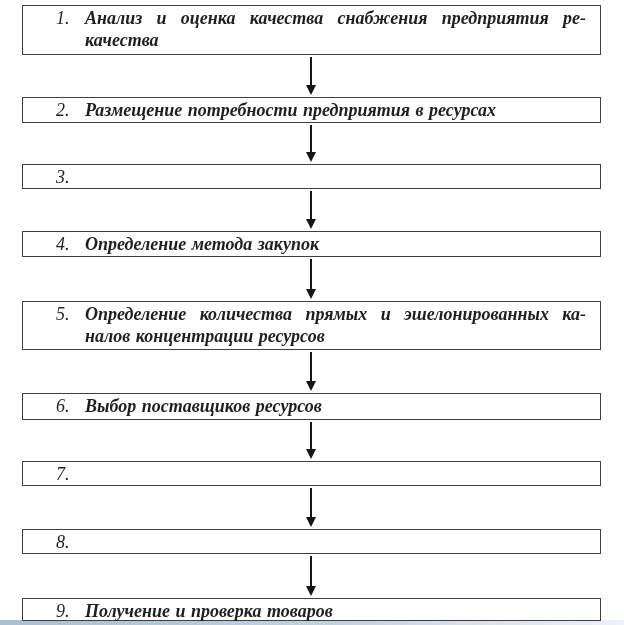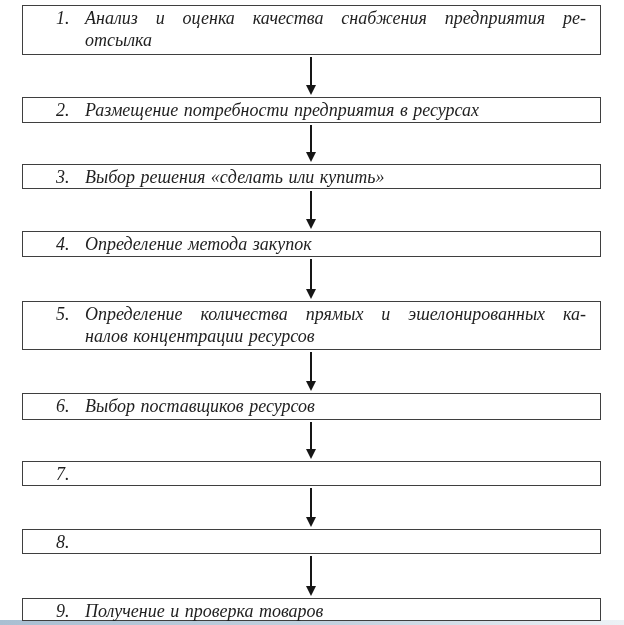--- a/index.html
+++ b/index.html
@@ -35,20 +35,21 @@
   .num {
     flex: 0 0 29px;
     width: 29px;
   }
   .txt {
     flex: 1 1 auto;
     min-width: 0;
   }
   .line {
     text-align: left;
+    font-weight: bold;
   }
   .line.jl {
     text-align: justify;
     text-align-last: justify;
   }
   .arrow {
     position: absolute;
     left: 301px;
     width: 20px;
     z-index: 1;
@@ -85,40 +86,37 @@
 </style>
 </head>
 <body>
 
 <div id="canvas">
 
   <div class="box" style="top:5px; height:50px;">
     <span class="num">1.</span>
     <div class="txt">
       <div class="line jl">Анализ и оценка качества снабжения предприятия ре-</div>
-      <div class="line">отсылка</div>
+      <div class="line">качества</div>
     </div>
   </div>
 
   <div class="arrow" style="top:57px; height:38px;"></div>
 
   <div class="box" style="top:97px; height:26px;">
     <span class="num">2.</span>
     <div class="txt">
       <div class="line">Размещение потребности предприятия в ресурсах</div>
     </div>
   </div>
 
   <div class="arrow" style="top:125px; height:37px;"></div>
 
   <div class="box" style="top:164px; height:25px;">
     <span class="num">3.</span>
-    <div class="txt">
-      <div class="line">Выбор решения «сделать или купить»</div>
-    </div>
   </div>
 
   <div class="arrow" style="top:191px; height:38px;"></div>
 
   <div class="box" style="top:231px; height:26px;">
     <span class="num">4.</span>
     <div class="txt">
       <div class="line">Определение метода закупок</div>
     </div>
   </div>

